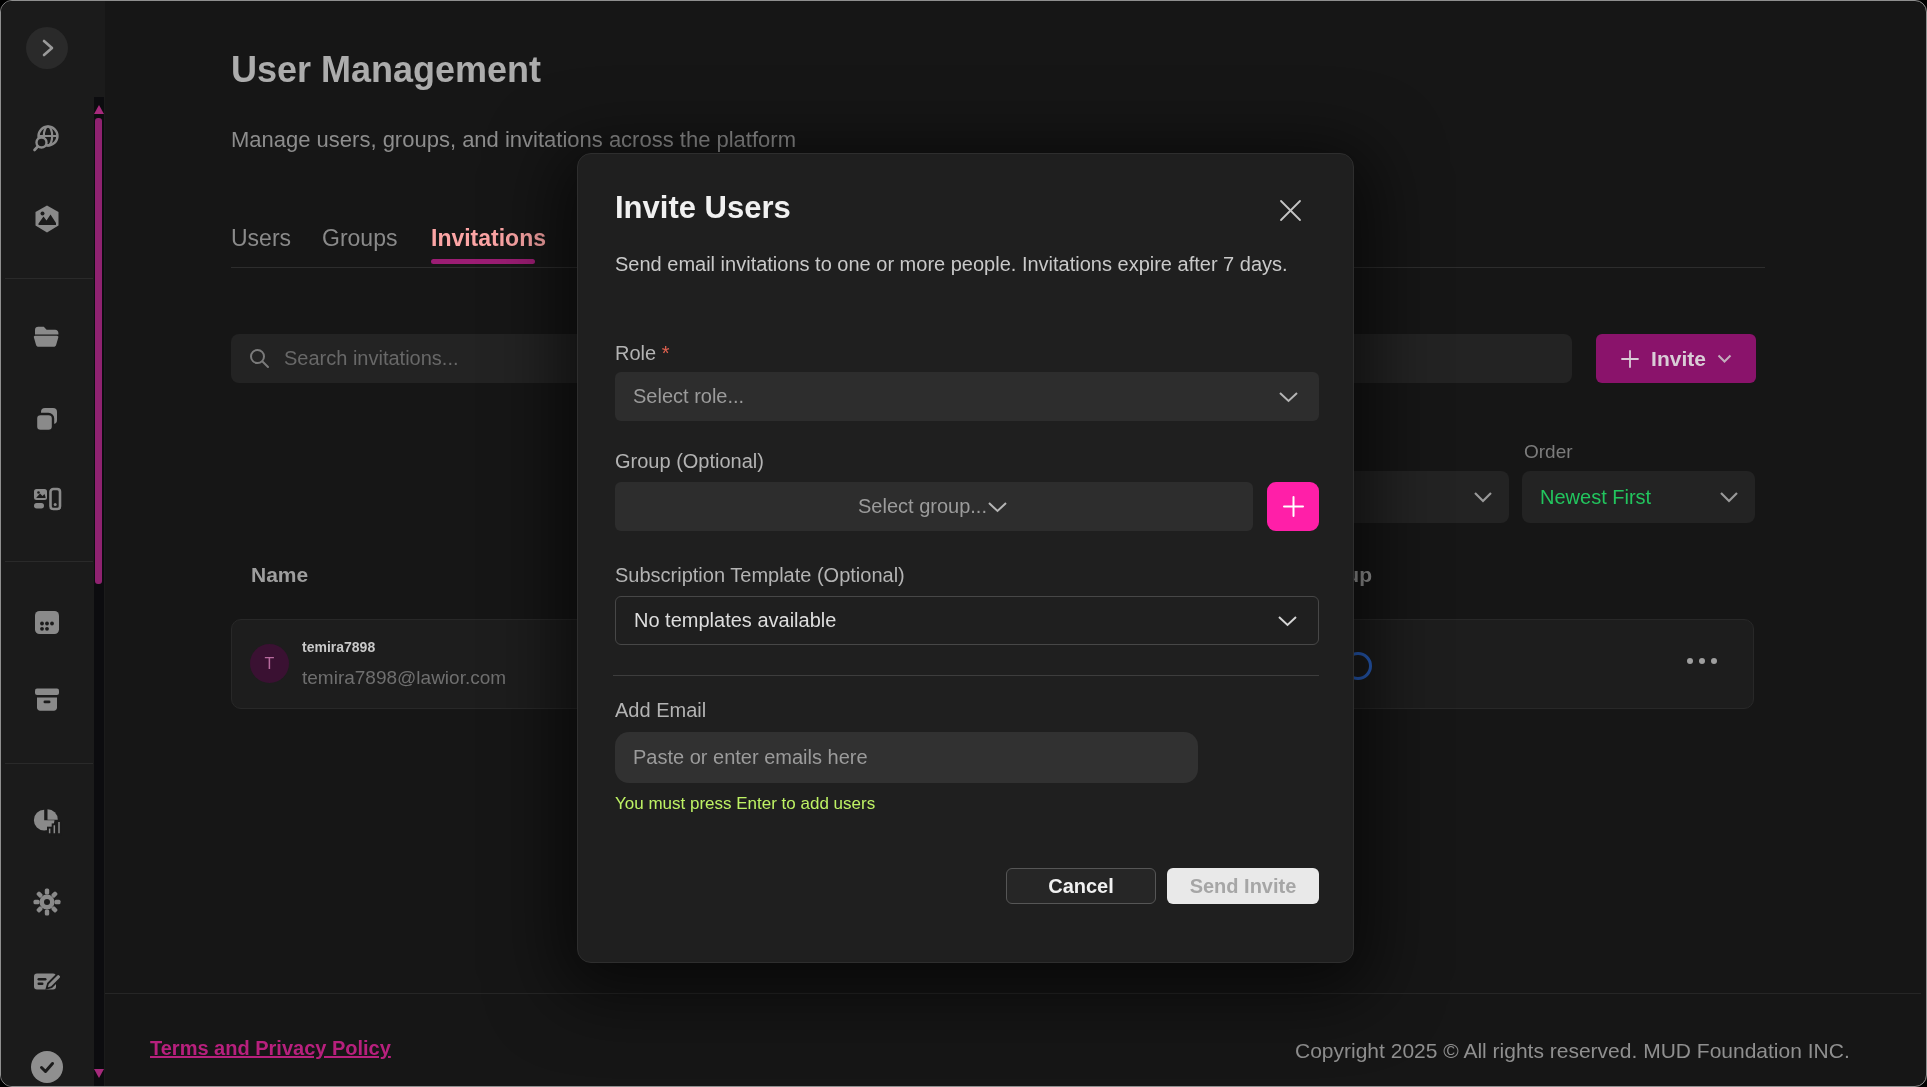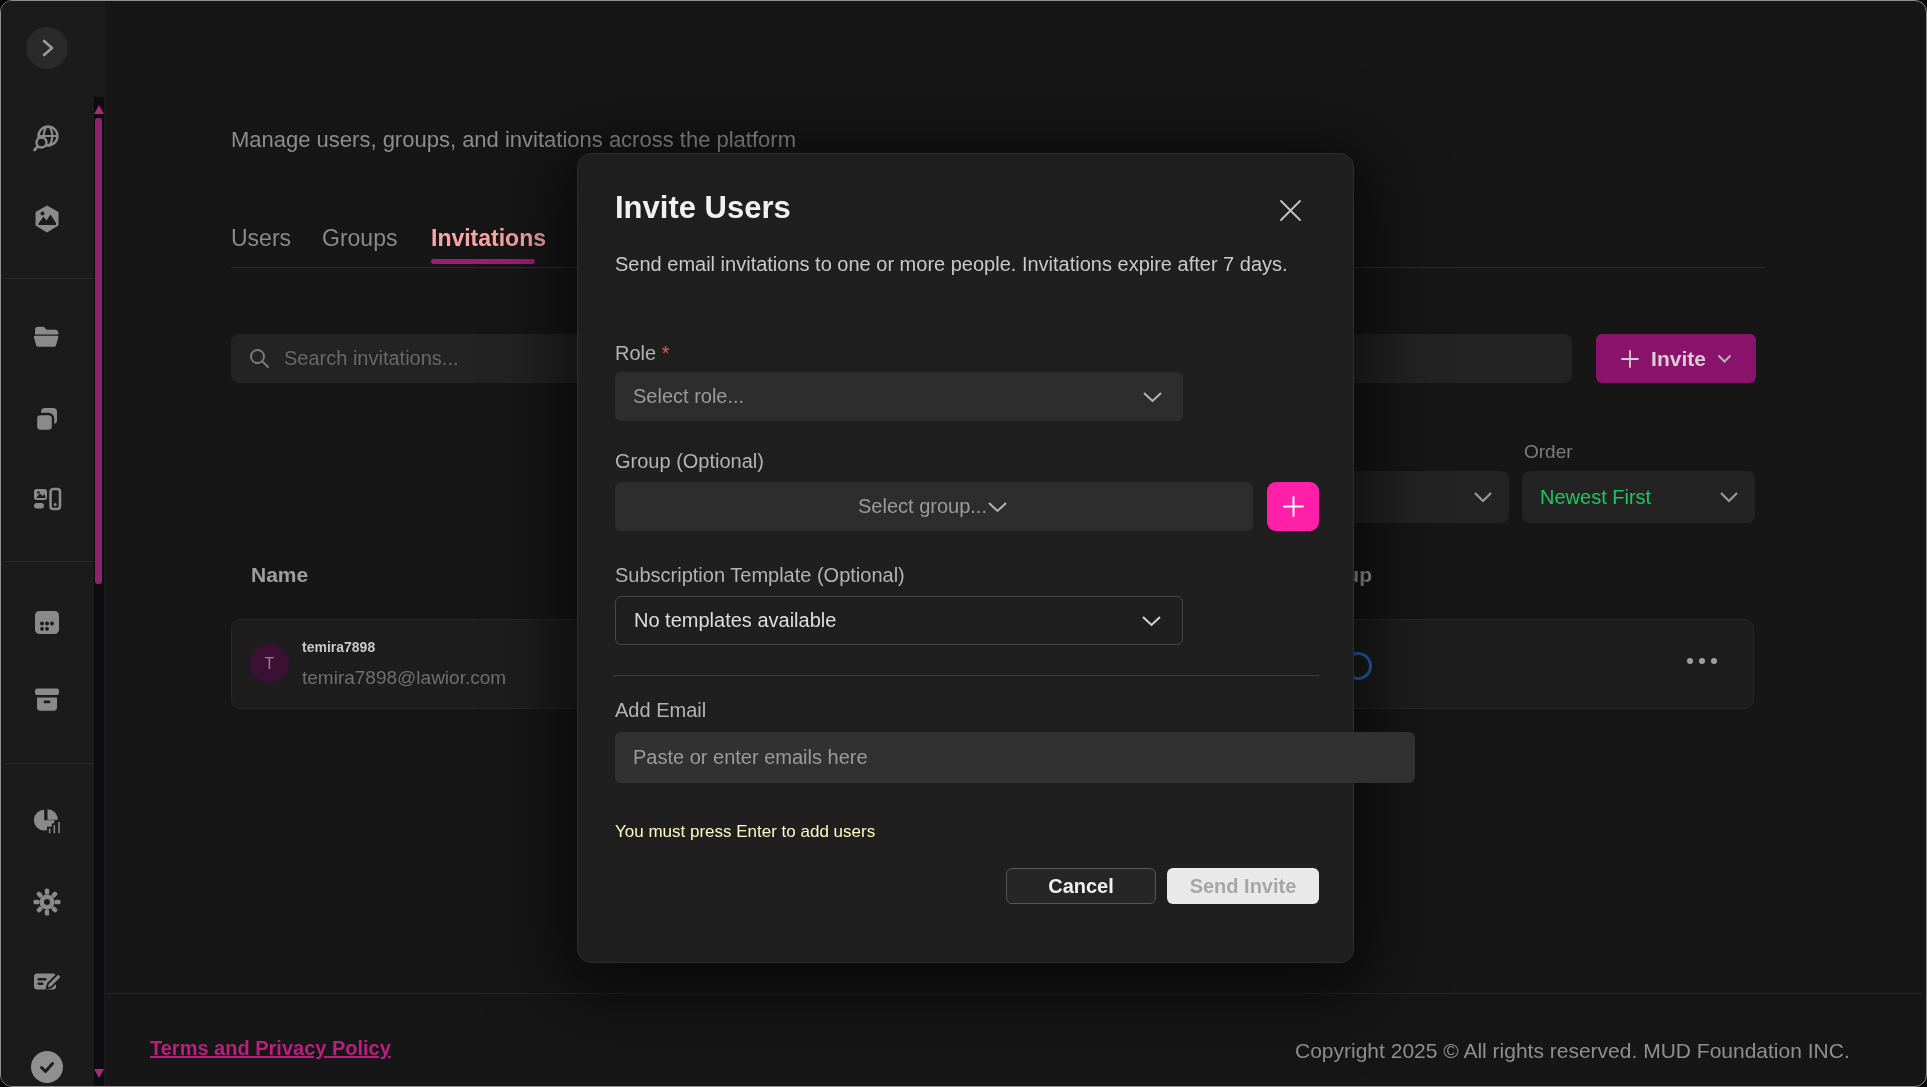--- a/index.html
+++ b/index.html
@@ -60,33 +60,33 @@
   .copyright { position:absolute; left:1294px; top:1038px; font-size:21px; color:#8f8f8f; }
   
   .modal { position:absolute; left:576px; top:152px; width:777px; height:810px; background:#1f1f1f;
     border:1px solid #2e2e2e; border-radius:14px; box-shadow:0 14px 70px 18px rgba(0,0,0,0.6); }
   .modal-title { position:absolute; left:37px; top:36px; font-size:31px; font-weight:bold; color:#f1f1f1; }
   .modal-close { position:absolute; left:698px; top:42px; width:28px; height:28px; display:flex;
     align-items:center; justify-content:center; cursor:pointer; }
   .modal-desc { position:absolute; left:37px; top:94px; width:690px; font-size:20px; line-height:32px; color:#c9c9c9; }
   .f-label { position:absolute; left:37px; font-size:20px; color:#b3b3b3; }
   .req { color:#e0614f; }
-  .select { position:absolute; left:37px; width:568px; height:49px; background:#2d2d2d; border-radius:6px;
+  .select { position:absolute; left:37px; width:704px; height:49px; background:#2d2d2d; border-radius:6px;
     display:flex; align-items:center; justify-content:space-between; padding:0 20px 0 18px; cursor:pointer; }
   .select .s-text { font-size:20px; color:#9b9b9b; }
   .select.outlined { background:transparent; border:1px solid #474747; }
   .select.outlined .s-text { color:#dedede; }
   .plus-btn { position:absolute; left:689px; top:328px; width:52px; height:49px; background:#ff1fa8;
     border:none; border-radius:9px; display:flex; align-items:center; justify-content:center; cursor:pointer; }
   .m-divider { position:absolute; left:35px; top:521px; width:706px; height:1px; background:#3d3d3d; }
-  .email-input { position:absolute; left:37px; top:578px; width:800px; height:51px; background:#313131;
-    border:none; border-radius:6px; padding:0 18px; font-size:20px; color:#cfcfcf; outline:none;
+  .email-input { position:absolute; left:37px; top:578px; width:583px; height:51px; background:#313131;
+    border:none; border-radius:14px; padding:0 18px; font-size:20px; color:#cfcfcf; outline:none;
     font-family:"Liberation Sans",sans-serif; }
   .email-input::placeholder { color:#9b9b9b; }
-  .helper { position:absolute; left:37px; top:668px; font-size:17px; color:#fef9c3; }
+  .helper { position:absolute; left:37px; top:640px; font-size:17px; color:#bef264; }
   .btn { position:absolute; top:714px; height:36px; border-radius:6px; font-size:20px; font-weight:bold;
     display:flex; align-items:center; justify-content:center; cursor:pointer; font-family:"Liberation Sans",sans-serif; }
   .btn-cancel { left:428px; width:150px; background:#262626; border:1px solid #565656; color:#f1f1f1; }
   .btn-send { left:589px; width:152px; background:#e9e9e9; border:none; color:#a6a6a6; }
 </style>
 </head>
 <body>
 
 <div id="window">
 
@@ -211,20 +211,21 @@
       </svg>
     </div>
 
     <div class="sb-track">
       <div class="sb-arrow-up"></div>
       <div class="sb-thumb"></div>
       <div class="sb-arrow-dn"></div>
     </div>
   </nav>
 
+  <h1 class="page-title">User Management</h1>
   <div class="page-sub">Manage users, groups, and invitations across the platform</div>
 
   <div class="tab" style="left:230px">Users</div>
   <div class="tab" style="left:321px">Groups</div>
   <div class="tab active" style="left:430px">Invitations</div>
   <div class="tab-underline"></div>
   <div class="tab-border"></div>
 
   <div class="search-bar">
     <svg width="21" height="21" viewBox="0 0 21 21">

